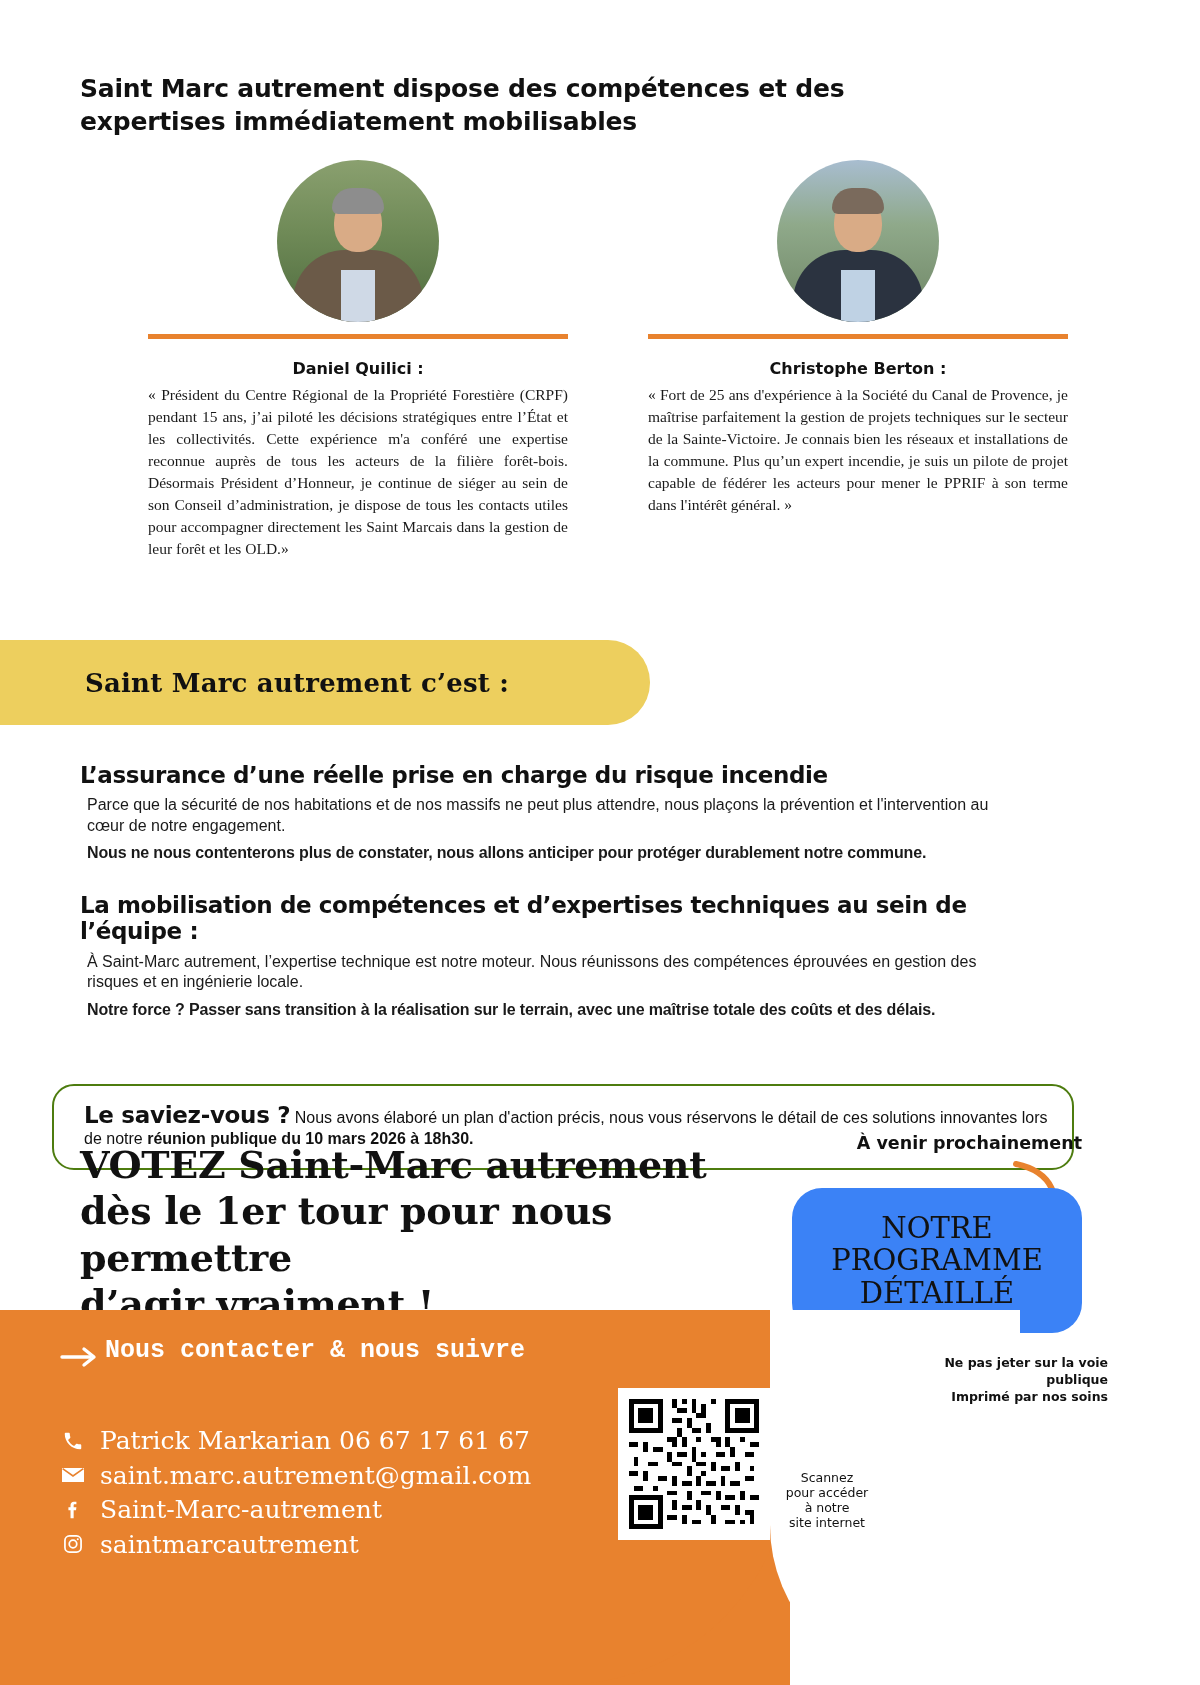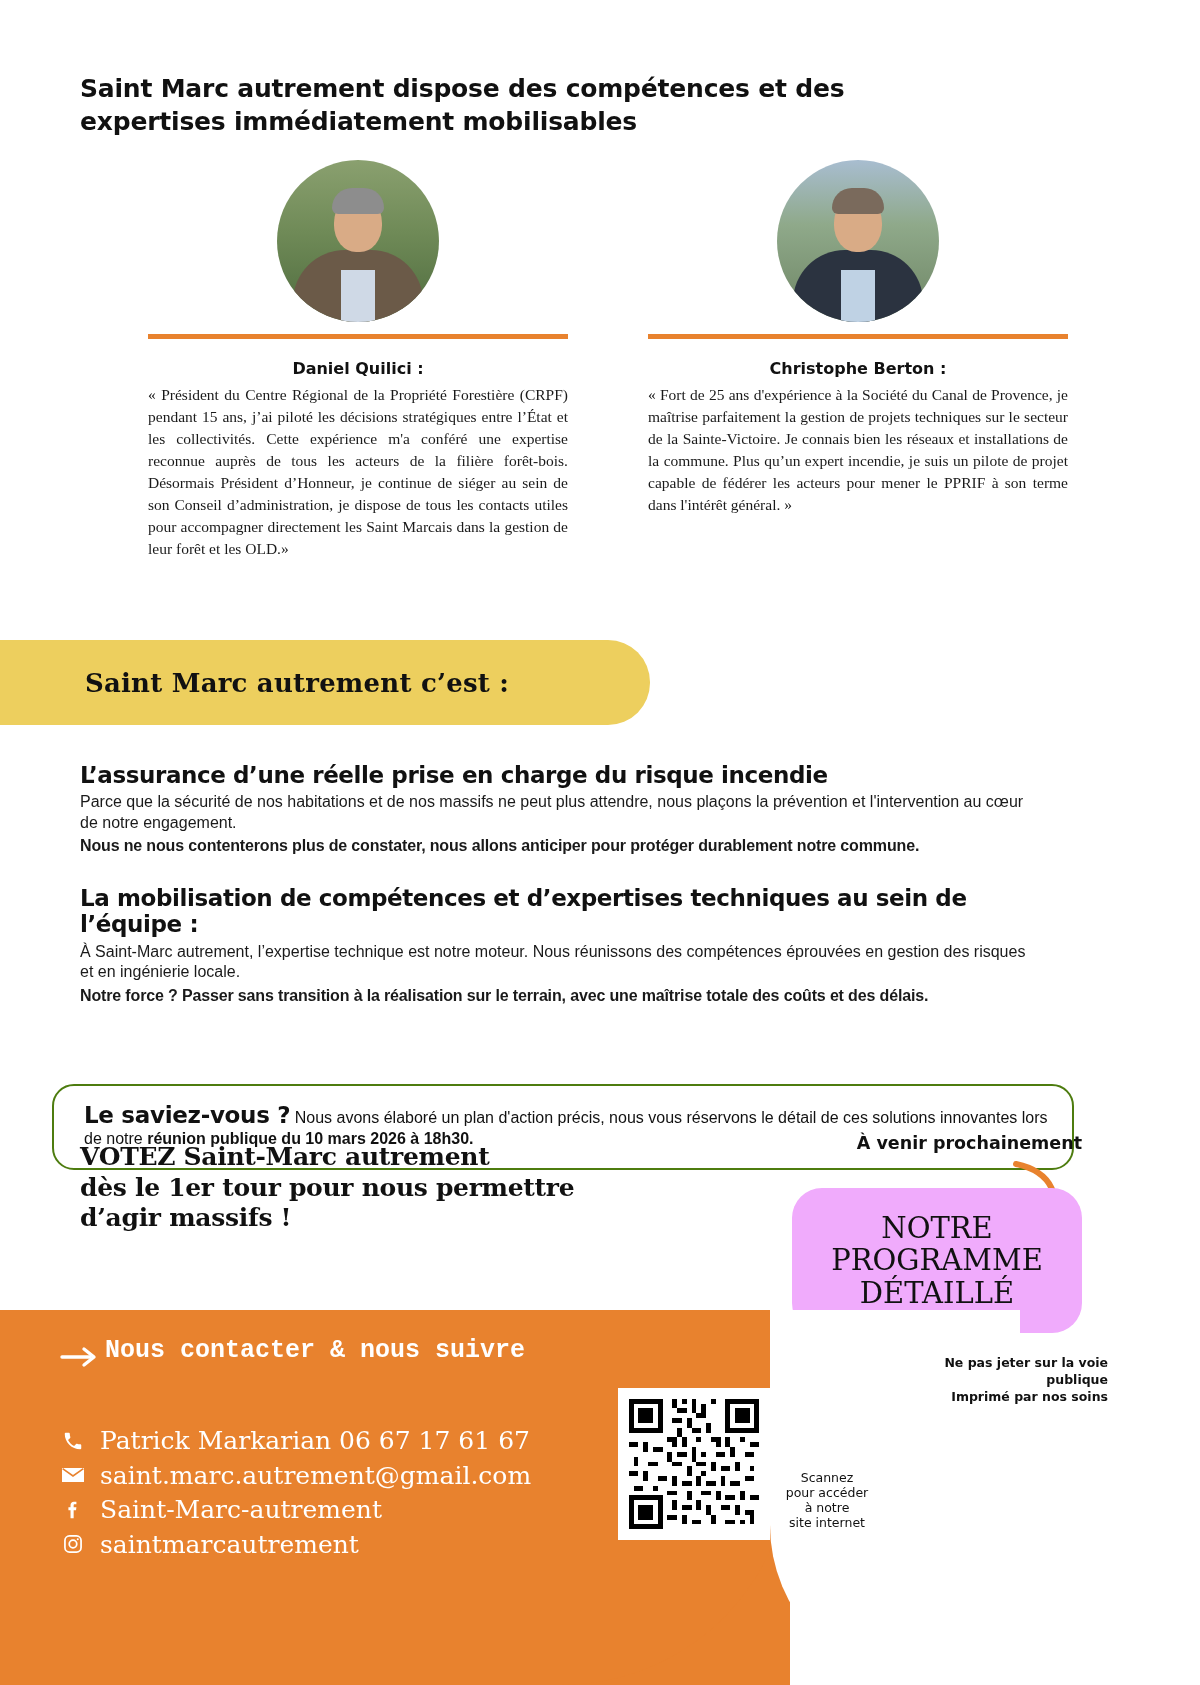--- a/index.html
+++ b/index.html
@@ -60,52 +60,52 @@
   }
 
   
   .blocks{position:absolute;left:80px;top:762px;width:955px;}
   .blk{margin-bottom:28px;}
   .blk h3{
     margin:0 0 4px 0;
     font-family:"DejaVu Sans", sans-serif;font-weight:bold;
     font-size:23px;line-height:1.15;letter-spacing:-0.4px;color:#111;
   }
-  .blk p{margin:0;font-size:16px;line-height:1.28;color:#1a1a1a;}
+  .blk p{margin:7px;font-size:16px;line-height:1.28;color:#1a1a1a;}
   .blk p.strong{font-weight:bold;margin-top:3px;letter-spacing:-0.15px;}
 
   
   .know{
     position:absolute;left:52px;top:1084px;width:1022px;
     border:2px solid #4d7c0f;border-radius:22px;
     padding:16px 22px 18px 30px;box-sizing:border-box;
   }
   .know .lead{
     font-family:"DejaVu Sans", sans-serif;font-weight:bold;font-size:23px;
     letter-spacing:-0.3px;
   }
   .know .txt{font-size:16px;line-height:1.3;}
 
   
   .votez{
     position:absolute;left:80px;top:1142px;width:720px;
     font-family:"DejaVu Serif", serif;font-weight:bold;
-    font-size:25px;line-height:1.22;color:#111;letter-spacing:-0.3px;
+    font-size:38px;line-height:1.22;color:#111;letter-spacing:-0.3px;
   }
 
   
   .soon{
     position:absolute;right:118px;top:1133px;
     font-family:"DejaVu Sans", sans-serif;font-weight:bold;font-size:17.5px;color:#111;
     white-space:nowrap;
   }
   .arrow-svg{position:absolute;left:1010px;top:1158px;}
   .prog-badge{
     position:absolute;left:792px;top:1188px;width:290px;height:145px;
-    background:#f0abfc;border-radius:30px;
+    background:#3b82f6;border-radius:30px;
     display:flex;align-items:center;justify-content:center;
   }
   .prog-badge .ptxt{
     font-family:"DejaVu Serif", serif;font-size:29px;line-height:1.12;
     text-align:center;color:#111;
   }
 
   
   .orange-foot{
     position:absolute;left:0;top:1310px;width:790px;height:375px;
@@ -201,21 +201,21 @@
     </div>
   </div>
 
   <div class="know">
     <span class="lead">Le saviez-vous ?</span><span class="txt"> Nous avons élaboré un plan d'action précis, nous vous réservons le détail de ces solutions innovantes lors de notre </span><span class="txt" style="font-weight:bold">réunion publique du 10 mars 2026 à 18h30.</span>
   </div>
 
   <div class="votez">
     <div>VOTEZ Saint-Marc autrement</div>
     <div>dès le 1er tour pour nous permettre</div>
-    <div>d’agir massifs !</div>
+    <div>d’agir vraiment !</div>
   </div>
 
   <div class="soon">À venir prochainement</div>
   <svg class="arrow-svg" width="60" height="100" viewBox="0 0 60 100">
     <path d="M6 6 C 44 14, 50 40, 44 72" stroke="#E8822E" stroke-width="6" fill="none" stroke-linecap="round"></path>
     <path d="M30 62 L44 86 L56 60 Z" fill="#E8822E"></path>
   </svg>
   <div class="prog-badge">
     <div class="ptxt">
       <div>NOTRE</div>

